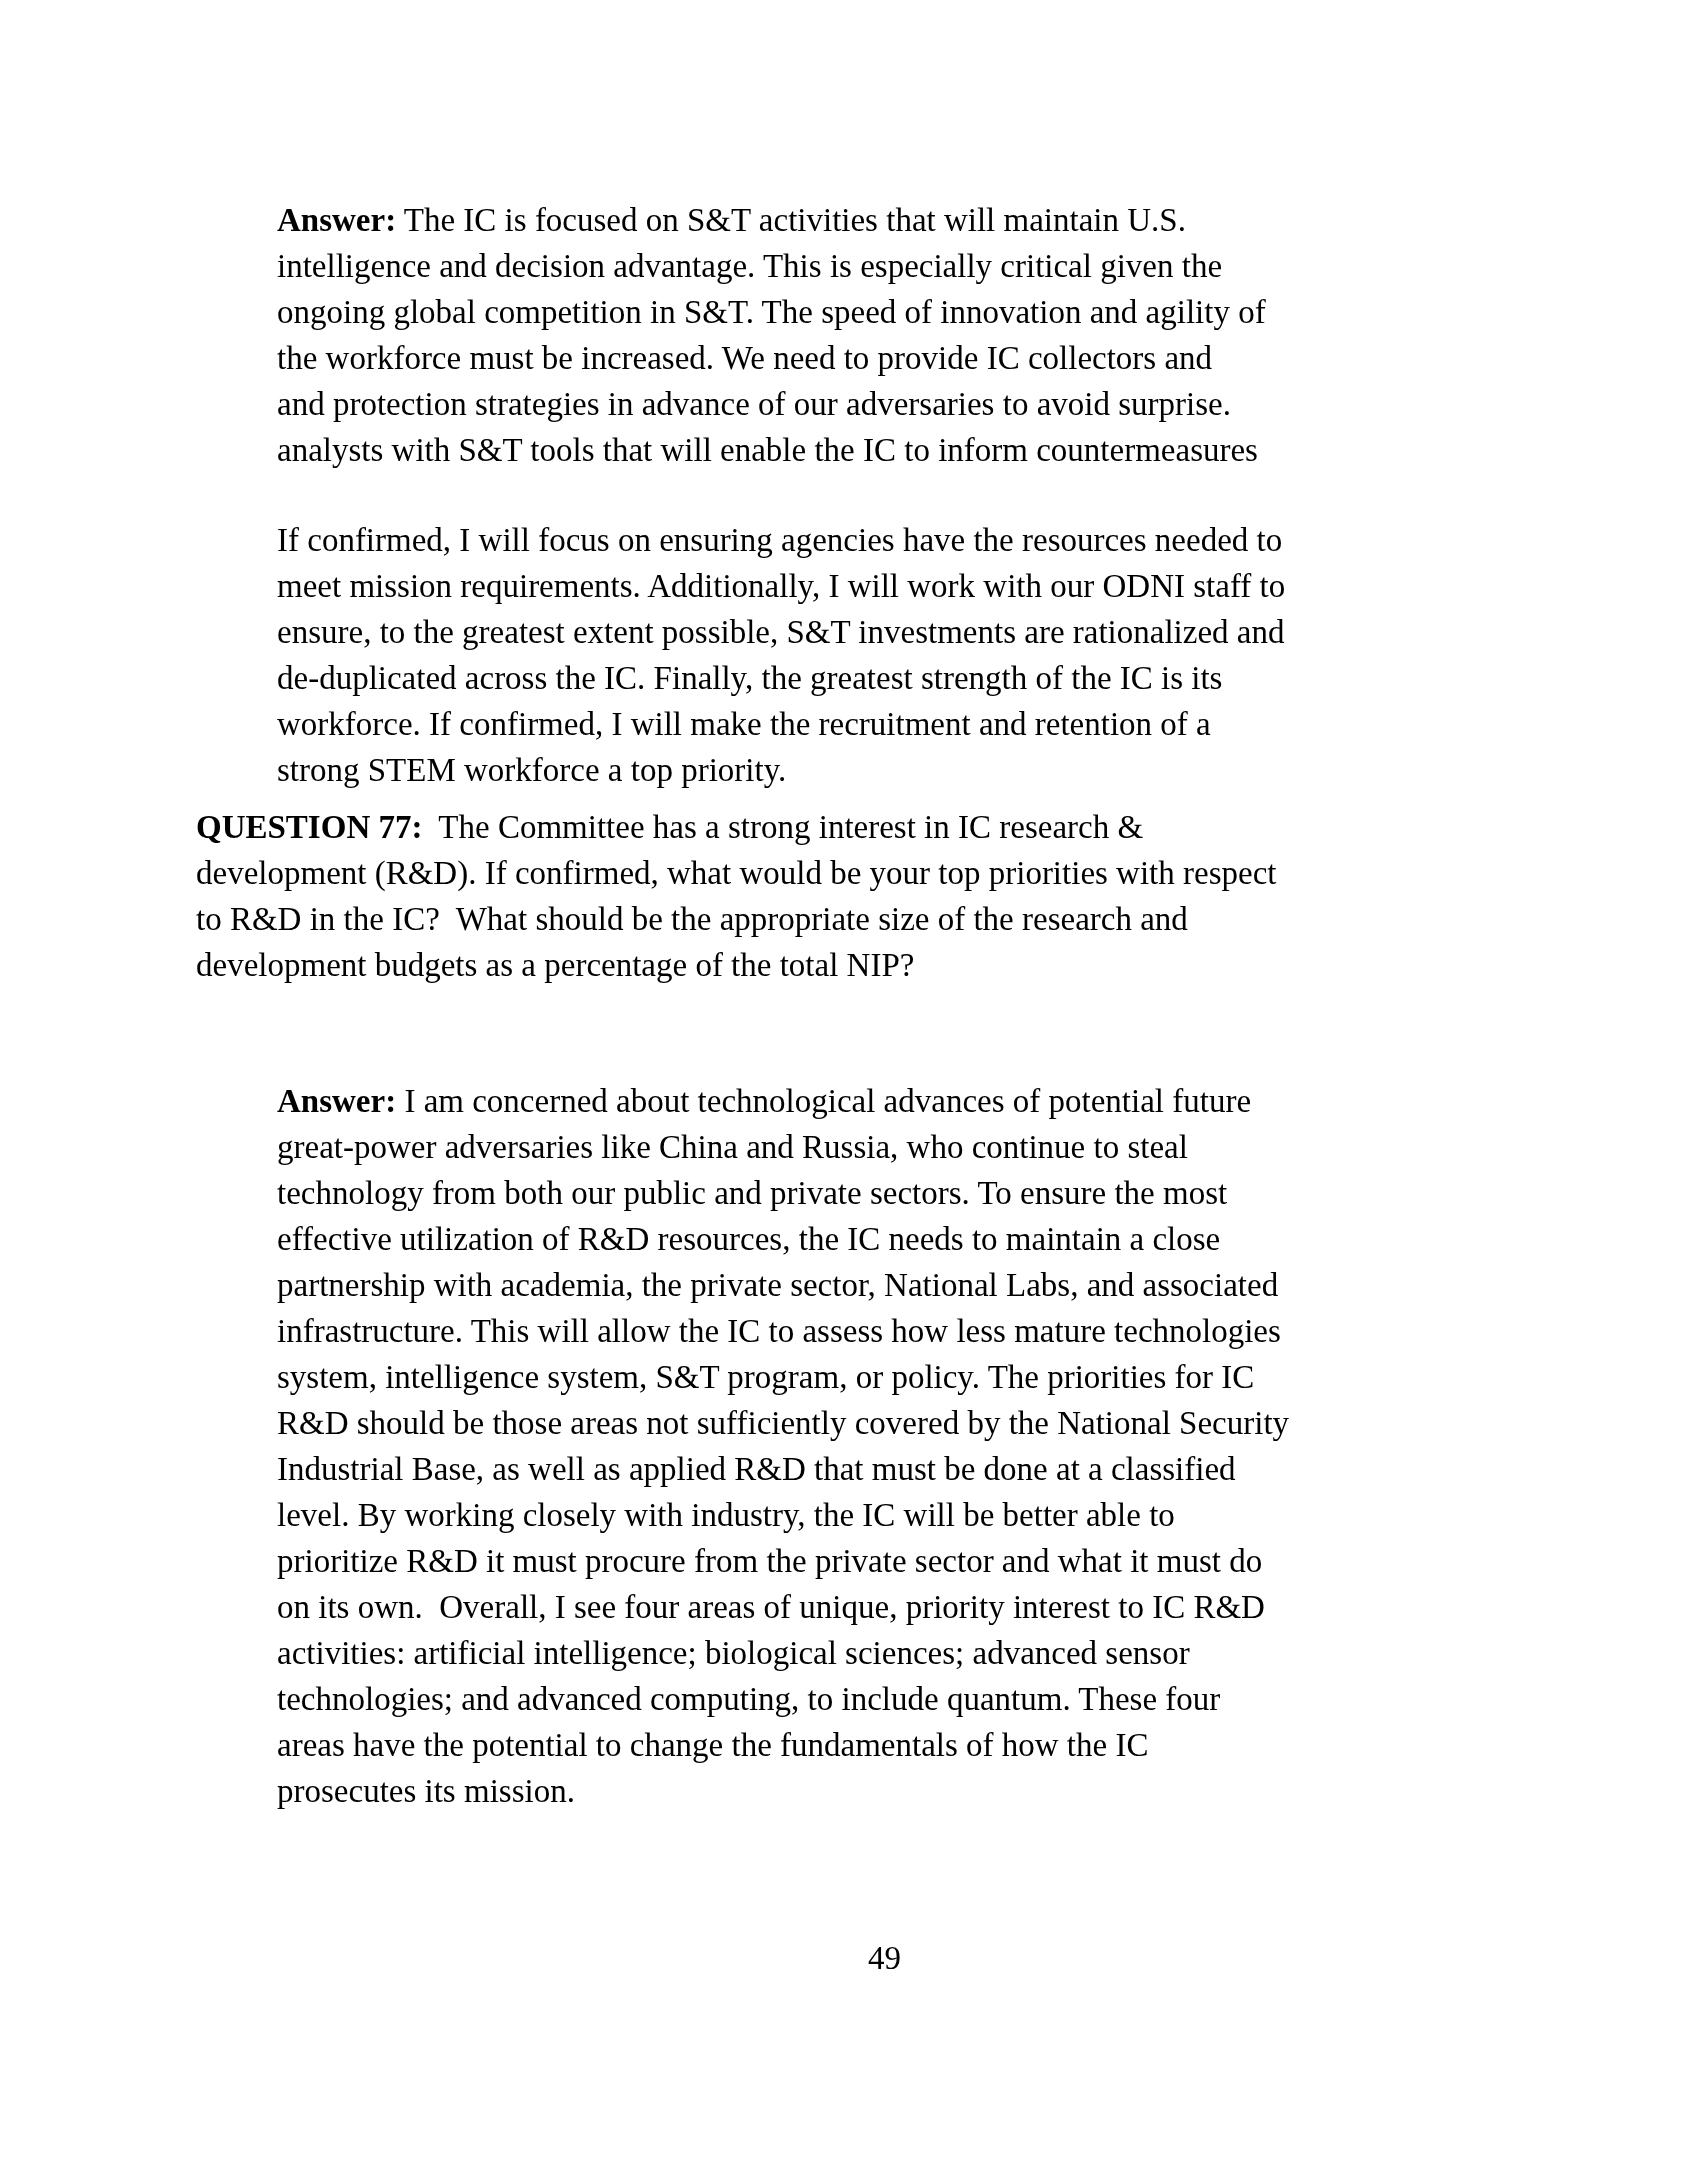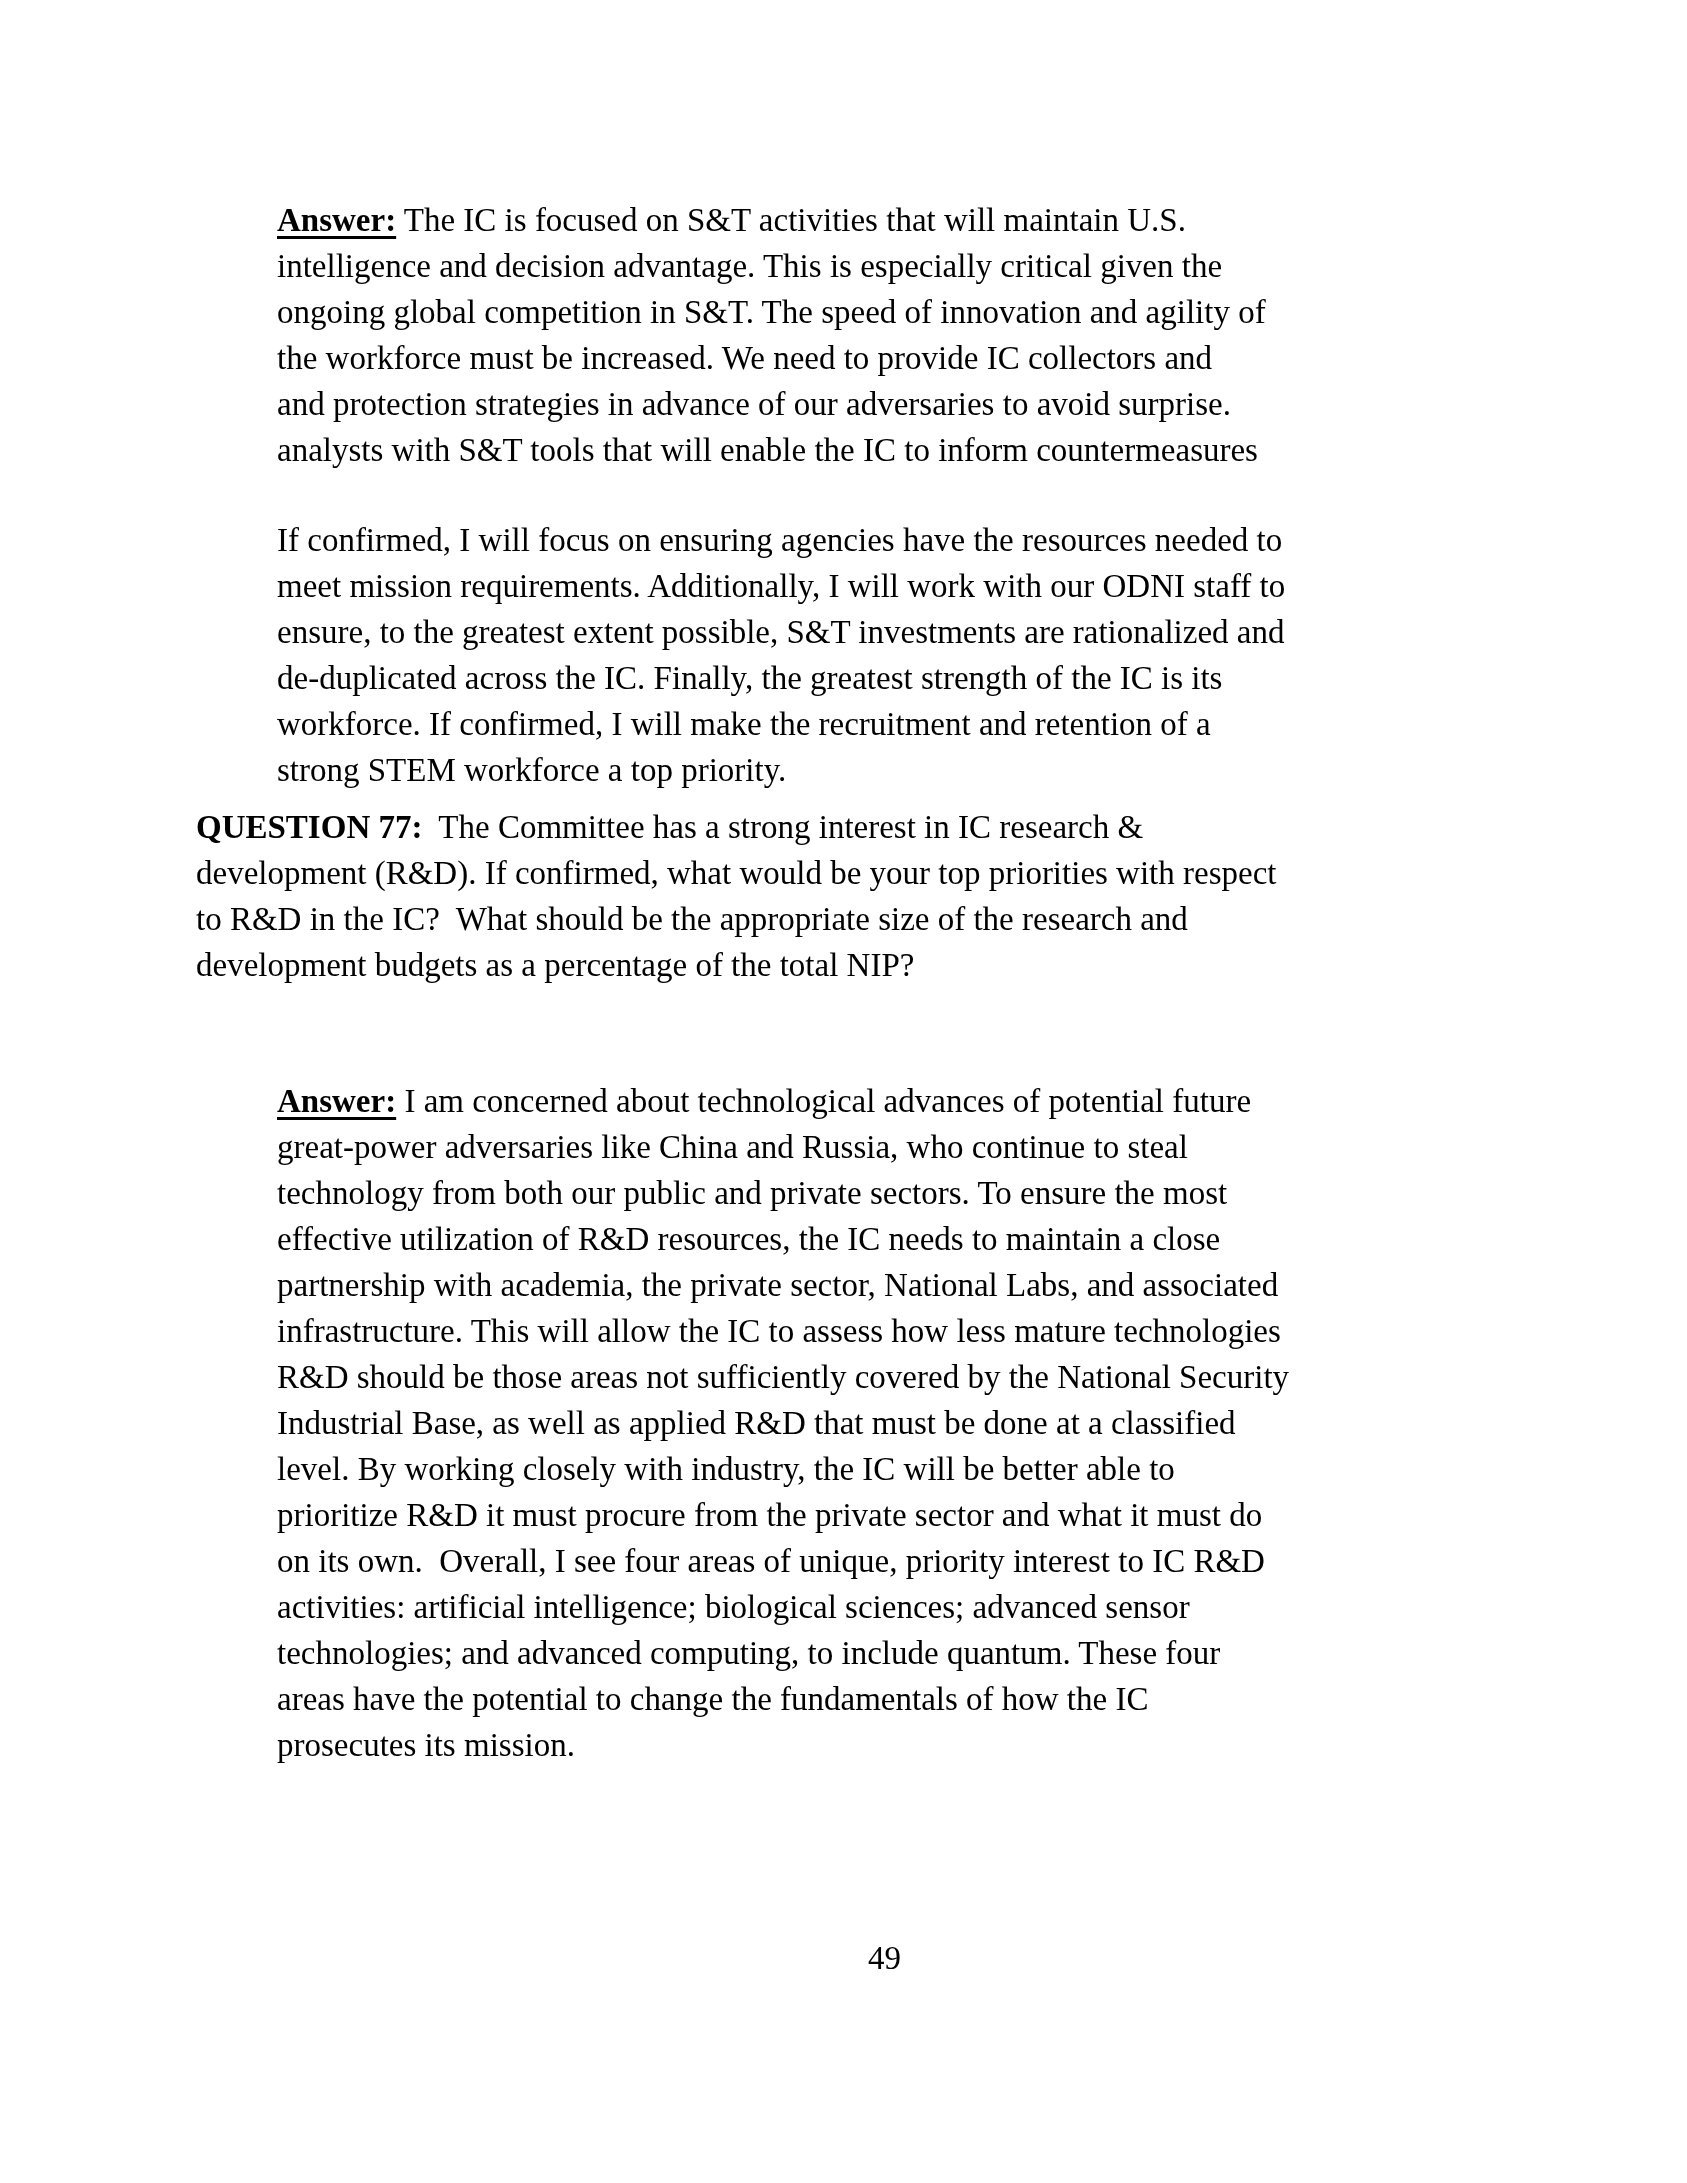--- a/index.html
+++ b/index.html
@@ -25,21 +25,20 @@
     white-space: pre;
   }
   .p0 { top: 197px;  left: 277px; }
   .p1 { top: 517px;  left: 277px; }
   .p2 { top: 804px; left: 196px; }
   .p3 { top: 1078px; left: 277px; }
   .lead {
     font-weight: bold;
   }
   .lead.underlined {
-    text-decoration: underline;
     text-decoration-thickness: 3.3px;
     text-underline-offset: 4.6px;
   }
   .page-number {
     position: absolute;
     top: 1935px;
     left: 0;
     width: 100%;
     text-align: center;
     margin-left: 41px;
@@ -71,20 +70,21 @@
       <div class="line">to R&amp;D in the IC?  What should be the appropriate size of the research and</div>
       <div class="line">development budgets as a percentage of the total NIP?</div>
     </section>
   <section class="para p3">
       <div class="line"><span class="lead underlined">Answer:</span> I am concerned about technological advances of potential future</div>
       <div class="line">great-power adversaries like China and Russia, who continue to steal</div>
       <div class="line">technology from both our public and private sectors. To ensure the most</div>
       <div class="line">effective utilization of R&amp;D resources, the IC needs to maintain a close</div>
       <div class="line">partnership with academia, the private sector, National Labs, and associated</div>
       <div class="line">infrastructure. This will allow the IC to assess how less mature technologies</div>
+      <div class="line">system, intelligence system, S&amp;T program, or policy. The priorities for IC</div>
       <div class="line">R&amp;D should be those areas not sufficiently covered by the National Security</div>
       <div class="line">Industrial Base, as well as applied R&amp;D that must be done at a classified</div>
       <div class="line">level. By working closely with industry, the IC will be better able to</div>
       <div class="line">prioritize R&amp;D it must procure from the private sector and what it must do</div>
       <div class="line">on its own.  Overall, I see four areas of unique, priority interest to IC R&amp;D</div>
       <div class="line">activities: artificial intelligence; biological sciences; advanced sensor</div>
       <div class="line">technologies; and advanced computing, to include quantum. These four</div>
       <div class="line">areas have the potential to change the fundamentals of how the IC</div>
       <div class="line">prosecutes its mission.</div>
     </section>

